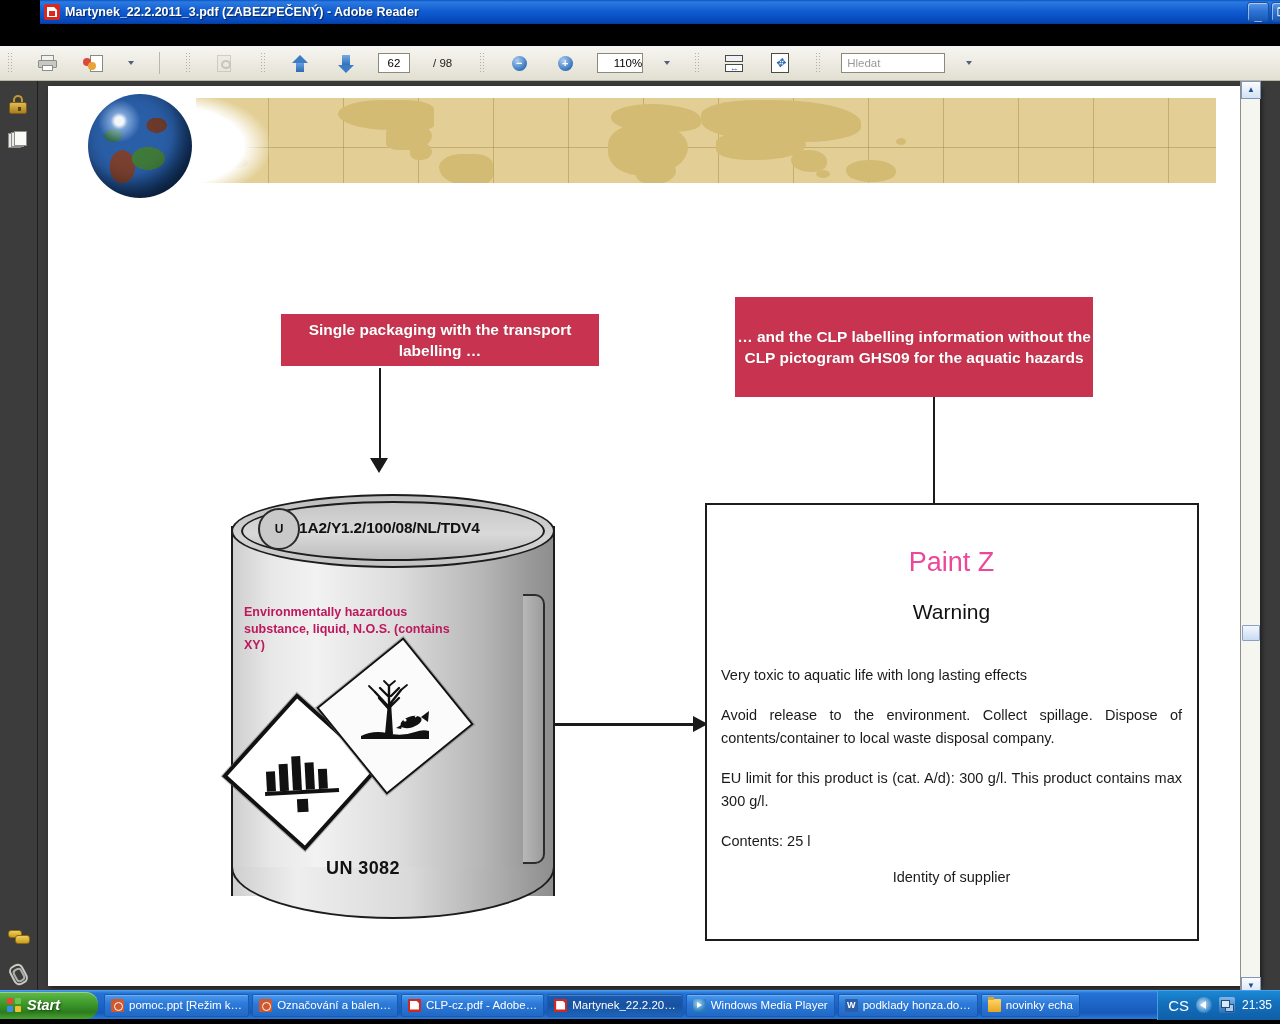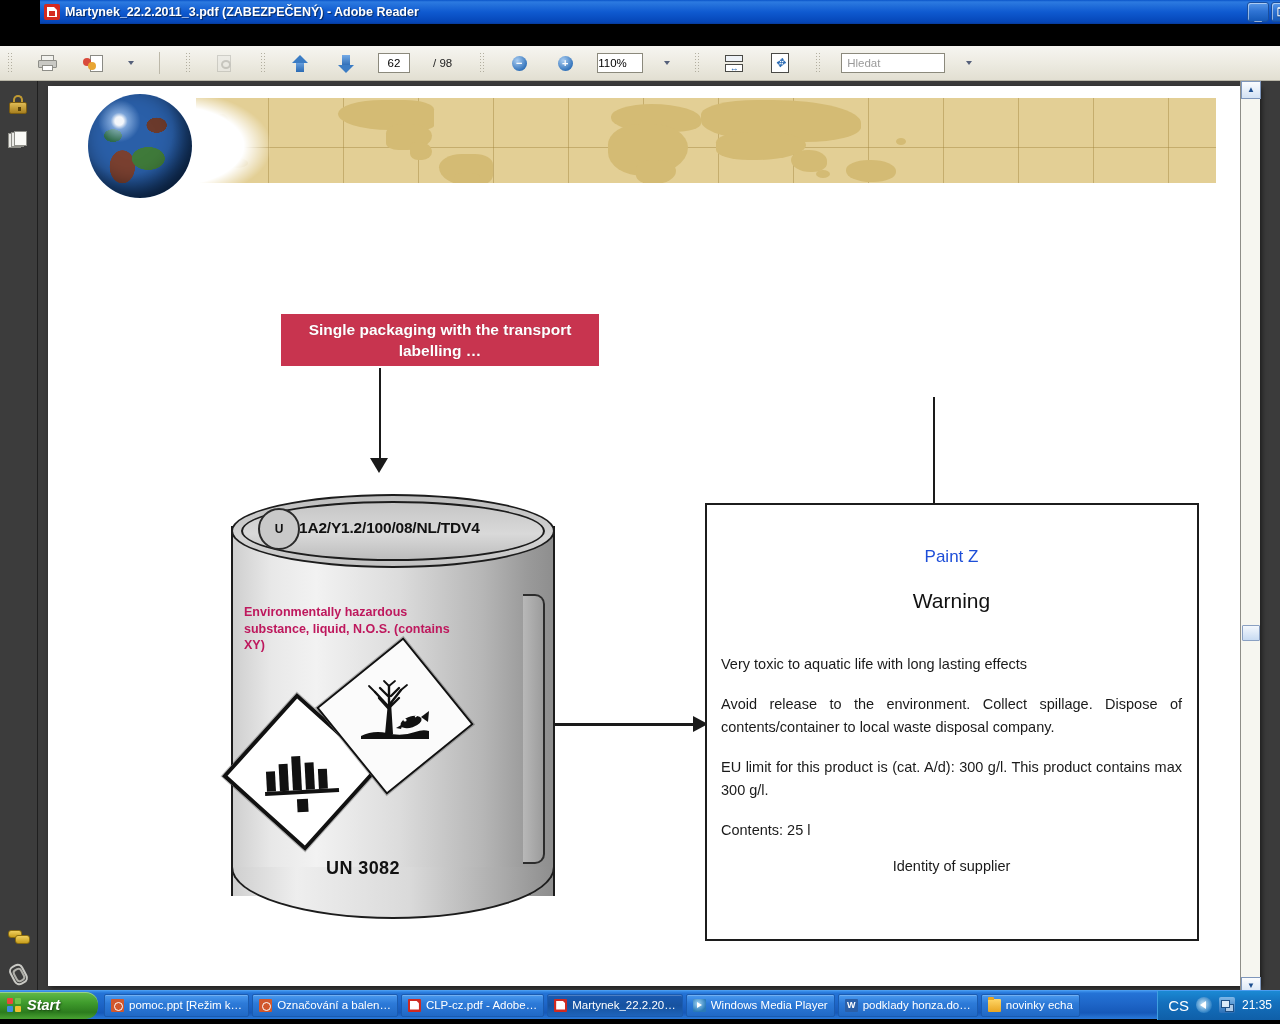--- a/index.html
+++ b/index.html
@@ -69,21 +69,21 @@
   .sep { width: 1px; height: 22px; background: #bcb8a9; margin: 0 4px; }
   .caret { width: 0; height: 0; border-left: 3.5px solid transparent; border-right: 3.5px solid transparent;
     border-top: 4px solid #55607a; margin: 0 3px; }
   .pagebox {
     width: 32px; height: 20px; background: #fff; border: 1px solid #8b897c;
     font-size: 11.5px; text-align: center; line-height: 18px; color: #000;
   }
   .pagetotal { font-size: 11.5px; color: #222; margin: 0 6px 0 5px; }
   .zoombox {
     width: 46px; height: 20px; background: #fff; border: 1px solid #8b897c;
-    font-size: 11.5px; text-align: left; line-height: 18px; color: #000;
+    font-size: 11.5px; text-align: right; line-height: 18px; color: #000;
   }
   .searchbox {
     width: 104px; height: 20px; background: #fff; border: 1px solid #8b897c;
     font-size: 11.5px; color: #9a9a9a; line-height: 18px; padding-left: 5px;
   }
   .circbtn { width: 15px; height: 15px; border-radius: 50%;
     background: radial-gradient(circle at 35% 30%, #a9cdf2, #2d6fb8 75%, #1b4c88);
     position: relative; }
   .circbtn span { position: absolute; inset: 0; color: #fff; font-size: 11px; font-weight: bold;
     display: flex; align-items: center; justify-content: center; line-height: 1; }
@@ -324,21 +324,21 @@
 
   #picto-marine { left: 108px; top: 166px; width: 112px; height: 112px; transform: rotate(6deg); }
   #picto-marine .dia { border-width: 2.5px; background: #fbfbfb; }
 
   
   .labelbox {
     position: absolute; left: 657px; top: 417px; width: 494px; height: 438px;
     background: #fff; border: 2px solid #1c1c1c;
     padding: 42px 15px 0 14px;
   }
-  .labelbox .lb-prod { text-align: center; font-size: 17px; color: #1d4ed8; margin-bottom: 22px; }
+  .labelbox .lb-prod { text-align: center; font-size: 27px; color: #ec4899; margin-bottom: 22px; }
   .labelbox .lb-warn { text-align: center; font-size: 21px; color: #111; margin-bottom: 40px; }
   .labelbox .lb-p {
     font-size: 14.5px; color: #1a1a1a; line-height: 1.58; margin-bottom: 17px;
     text-align: justify;
   }
   .labelbox .lb-p.nojust { text-align: left; }
   .labelbox .lb-supplier { text-align: center; font-size: 14.5px; color: #1a1a1a; margin-top: 16px; }
 
   
   .taskbar {
@@ -561,20 +561,21 @@
           </div>
           <div class="globe-fade"></div>
           <div class="globe"></div>
         </div>
 
         <div class="callout left">Single packaging with the transport labelling …</div>
 
         <div class="vline" style="left:331px;top:282px;height:96px"></div>
         <div class="arrowhead-down" style="left:322px;top:372px"></div>
 
+        <div class="callout right">… and the CLP labelling information without the CLP pictogram GHS09 for the aquatic hazards</div>
 
         <div class="vline" style="left:885px;top:311px;height:107px"></div>
 
         <div class="hline" style="left:500px;top:637px;width:150px"></div>
         <div class="arrowhead-right" style="left:645px;top:630px"></div>
 
         <div class="drum">
           <div class="side"></div>
           <div class="bottom"></div>
           <div class="handle"></div>

